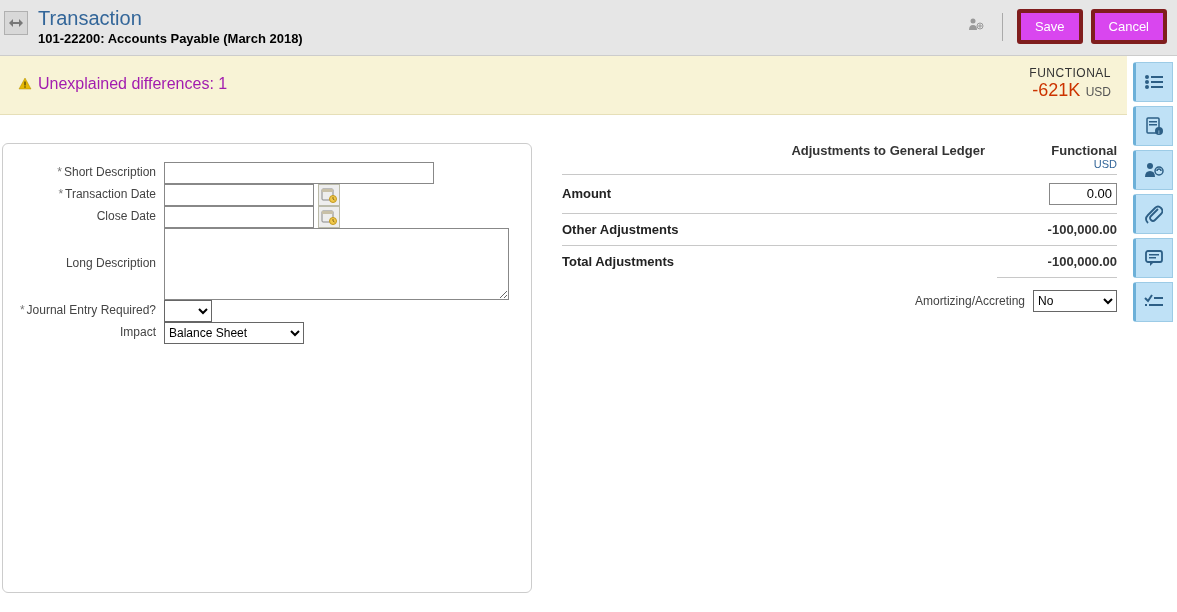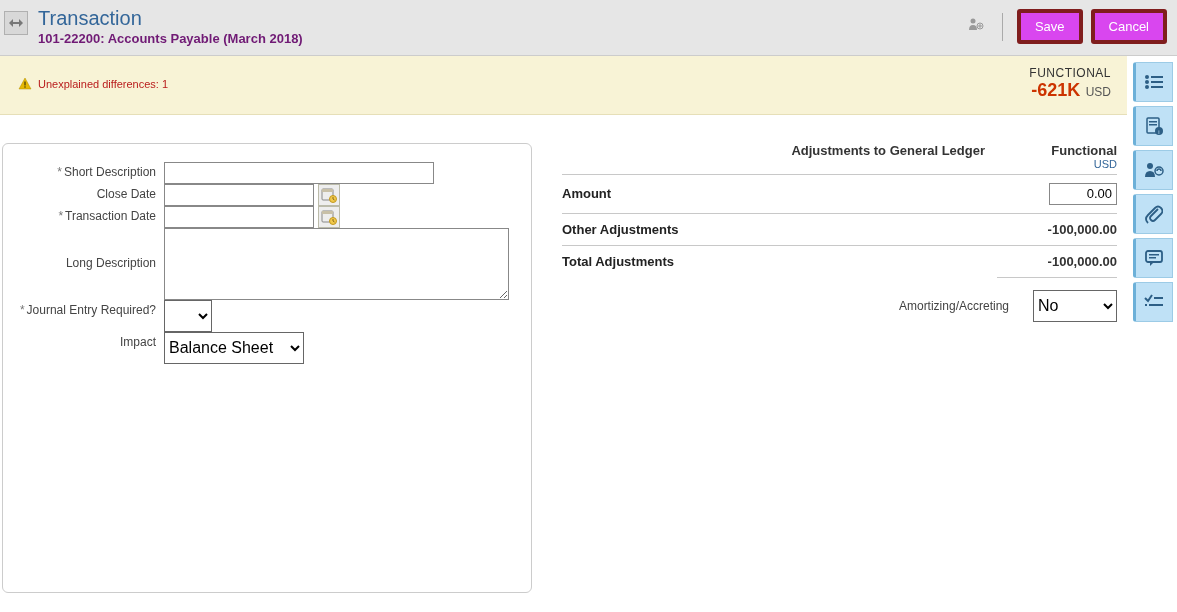--- a/index.html
+++ b/index.html
@@ -35,21 +35,21 @@
   }
   .title-block { flex: 0 0 auto; }
   .page-title {
     color: #336699;
     font-size: 20px;
     font-weight: normal;
     margin: 0;
     line-height: 1.1;
   }
   .page-subtitle {
-    color: #701a75;
+    color: #000000;
     font-size: 13px;
     font-weight: bold;
     margin: 2px 0 0 0;
   }
   .header-spacer { flex: 1; }
   .header-actions {
     display: flex;
     align-items: center;
     gap: 8px;
   }
@@ -81,35 +81,35 @@
     padding: 10px 16px 12px 18px;
     display: flex;
     align-items: center;
     position: relative;
     margin-right: 50px; 
   }
   .warn-icon {
     margin-right: 6px;
     display: inline-flex;
   }
-  .warn-text { color: #b91c1c; font-size: 11px; }
+  .warn-text { color: #a21caf; font-size: 16px; }
   .func-block {
     margin-left: auto;
     text-align: right;
     line-height: 1.2;
   }
   .func-label {
     color: #333;
     font-size: 12px;
     letter-spacing: 0.5px;
   }
   .func-value {
     color: #cc3300;
     font-size: 18px;
-    font-weight: bold;
+    font-weight: normal;
     display: inline;
   }
   .func-ccy {
     color: #555;
     font-size: 12px;
     margin-left: 2px;
   }
 
   
   .content {
@@ -159,22 +159,22 @@
     cursor: pointer;
     padding:0;
   }
   textarea.txt-input {
     width: 345px;
     height: 72px;
     resize: both;
   }
   select.sel {
     border: 1px solid #666;
-    height: 32px;
-    font-size: 16px;
+    height: 22px;
+    font-size: 12px;
     background: #fff;
   }
 
   
   .right-panel {
     flex: 1;
     padding: 0 10px 0 30px;
   }
   .rp-row {
     display: flex;
@@ -219,21 +219,21 @@
     width: 68px;
     text-align: right;
     padding: 2px 4px;
     font-size: 13px;
   }
   .rp-amort {
     display:flex;
     align-items:center;
     justify-content:flex-end;
     padding:12px 0 4px 0;
-    gap:24px;
+    gap:8px;
   }
   .rp-amort-label { color:#444; font-size:12px; }
 
   
   .icon-rail {
     position: absolute;
     right: 0;
     top: 62px;
     width: 44px;
     display: flex;
@@ -355,46 +355,46 @@
 <div class="content">
 
   <div class="left-panel">
 
     <div class="form-row">
       <div class="form-label"><span class="req">*</span><span>Short Description</span></div>
       <input type="text" class="txt-input w270" value="" style="">
     </div>
 
     <div class="form-row">
+      <div class="form-label"><span class="req">*</span><span>Transaction Date</span></div>
+      <input type="text" class="txt-input w150" value="" style="">
+      <button class="date-btn">
+        <svg width="16" height="16" viewBox="0 0 16 16">
+            <rect x="1" y="2" width="11" height="11" rx="1" fill="#eee" stroke="#888"></rect>
+            <rect x="1" y="2" width="11" height="3" fill="#c8c0a8"></rect>
+            <circle cx="12" cy="12" r="3.5" fill="#f2c94c" stroke="#c09820"></circle>
+            <path d="M12 10 L12 12 L13.5 13" stroke="#8a6d1a" stroke-width="1" fill="none"></path>
+          </svg>
+      </button>
+    </div>
+
+    <div class="form-row">
       <div class="form-label"><span>Close Date</span></div>
       <input type="text" class="txt-input w150" value="" style="">
       <button class="date-btn">
         <svg width="16" height="16" viewBox="0 0 16 16">
             <rect x="1" y="2" width="11" height="11" rx="1" fill="#eee" stroke="#888"></rect>
             <rect x="1" y="2" width="11" height="3" fill="#c8c0a8"></rect>
             <circle cx="12" cy="12" r="3.5" fill="#f2c94c" stroke="#c09820"></circle>
             <path d="M12 10 L12 12 L13.5 13" stroke="#8a6d1a" stroke-width="1" fill="none"></path>
           </svg>
       </button>
     </div>
 
     <div class="form-row">
-      <div class="form-label"><span class="req">*</span><span>Transaction Date</span></div>
-      <input type="text" class="txt-input w150" value="" style="">
-      <button class="date-btn">
-        <svg width="16" height="16" viewBox="0 0 16 16">
-            <rect x="1" y="2" width="11" height="11" rx="1" fill="#eee" stroke="#888"></rect>
-            <rect x="1" y="2" width="11" height="3" fill="#c8c0a8"></rect>
-            <circle cx="12" cy="12" r="3.5" fill="#f2c94c" stroke="#c09820"></circle>
-            <path d="M12 10 L12 12 L13.5 13" stroke="#8a6d1a" stroke-width="1" fill="none"></path>
-          </svg>
-      </button>
-    </div>
-
-    <div class="form-row">
       <div class="form-label" style="padding-top:28px"><span>Long Description</span></div>
       <textarea class="txt-input" style=""></textarea>
     </div>
 
     <div class="form-row">
       <div class="form-label"><span class="req">*</span><span>Journal Entry Required?</span></div>
       <select class="sel" style="width:48px">
         <option></option>
       </select>
     </div>

